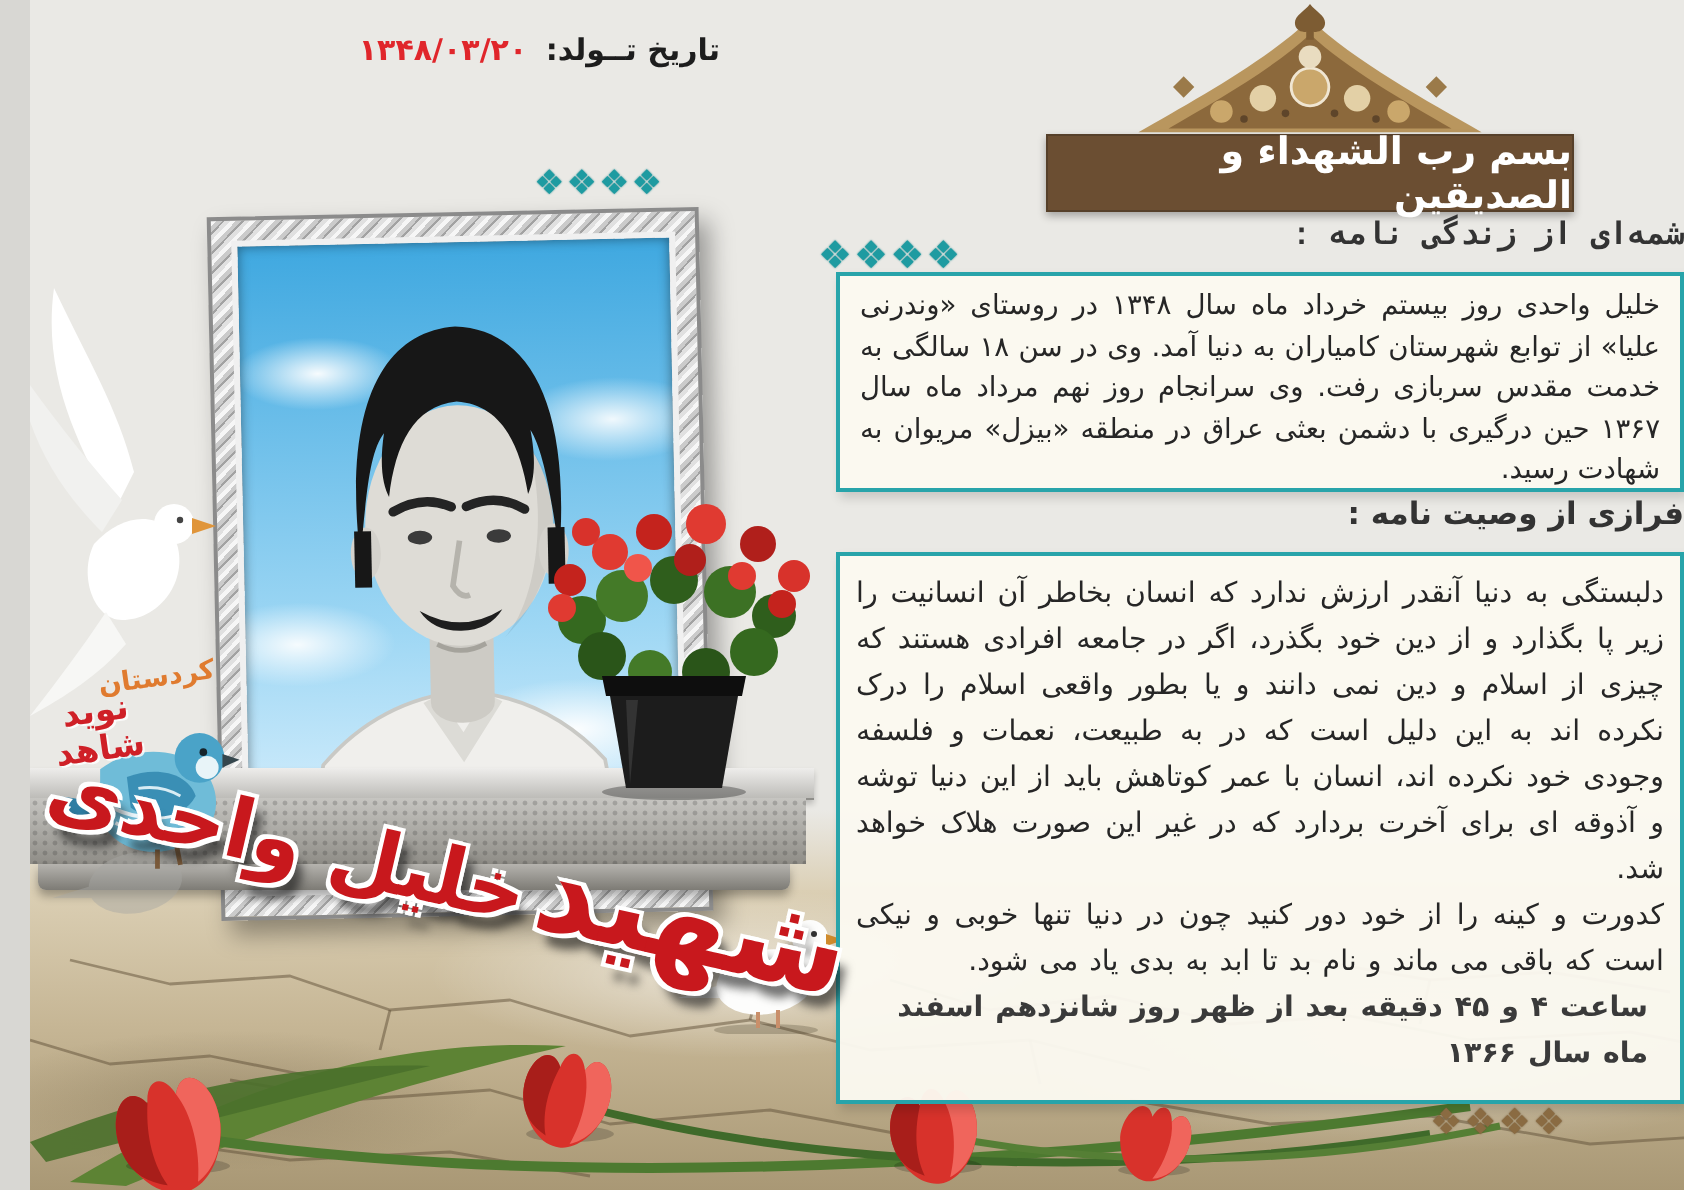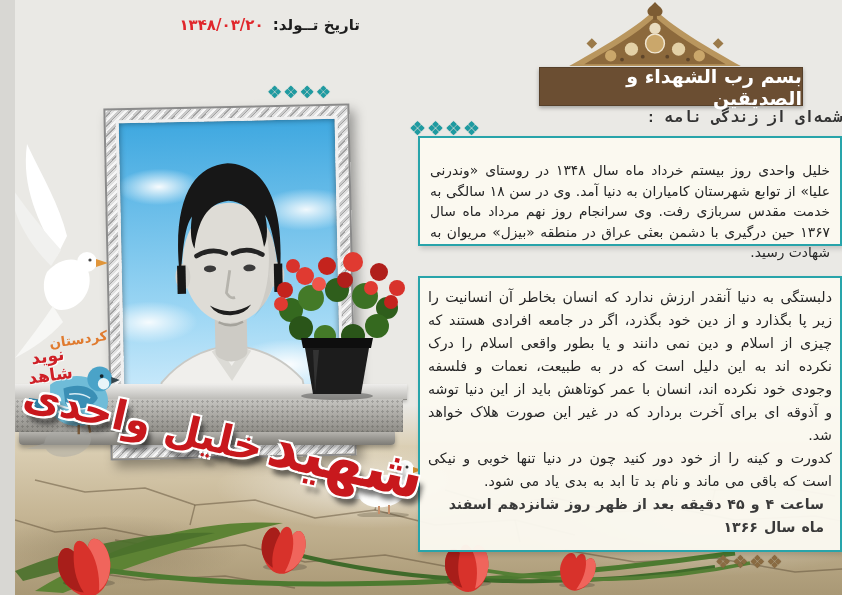--- a/index.html
+++ b/index.html
@@ -73,33 +73,33 @@
   
   .calligraphy{left:72px;top:366px;width:345px;z-index:8;transform:rotate(13deg);
     transform-origin:left center;direction:rtl;white-space:nowrap;text-align:center;
     font-weight:bold;color:#c8181d;
     text-shadow:-2px -2px 0 #fff,2px -2px 0 #fff,-2px 2px 0 #fff,2px 2px 0 #fff,6px 7px 5px rgba(20,20,20,.6);}
   .cal-title{font-size:60px;}
   .cal-name{font-size:41px;padding-left:6px;}
 
   
   .crown{left:545px;top:2px;z-index:6;}
-  .banner{left:524px;top:67px;width:262px;height:37px;z-index:6;
+  .banner{left:508px;top:67px;width:262px;height:37px;z-index:6;
     background:#6b4e32;border:1px solid #56402a;display:flex;align-items:center;justify-content:center;
     color:#fff;font-size:19px;font-weight:bold;direction:rtl;
     box-shadow:0 2px 4px rgba(0,0,0,.3);}
   .section-heading{right:15px;z-index:6;direction:rtl;
     font-size:15.5px;font-weight:bold;color:#333;}
   .h-bio{top:108px;font-family:Liberation Mono, monospace;}
   .h-will{top:248px;}
   .text-box{left:403px;width:424px;box-sizing:border-box;z-index:6;direction:rtl;
     background:rgba(251,249,240,.96);border:2px solid #28a4aa;color:#262626;
     text-align:justify;box-shadow:2px 3px 5px rgba(0,0,0,.15);}
   .text-box p{margin:0;}
-  .bio-box{top:136px;height:110px;font-size:13.8px;line-height:20.5px;padding:22px 10px;}
+  .bio-box{top:136px;height:110px;font-size:13.8px;line-height:20.5px;padding:5px 10px;}
   .will-box{top:276px;height:276px;font-size:14.2px;line-height:23px;padding:8px 8px;word-spacing:1px;}
   .tribute{position:absolute;left:10px;bottom:5px;color:#e0262b;font-weight:bold;
     font-size:12.5px;direction:rtl;}
   .will-date{margin-top:3px;text-align:right;padding-right:8px;font-weight:bold;color:#3a3a3a;}
 </style>
 </head>
 <body>
 
 <div class="poster">
 
@@ -290,20 +290,21 @@
   <div class="abs banner">
     <span>بسم رب الشهداء و الصدیقین</span>
   </div>
 
   <div class="abs section-heading h-bio">شمه‌ای از زندگی نامه :</div>
   <div class="abs text-box bio-box">
     <p>خلیل واحدی روز بیستم خرداد ماه سال ۱۳۴۸ در روستای «وندرنی علیا» از توابع شهرستان کامیاران به دنیا آمد. وی در سن ۱۸ سالگی به خدمت مقدس سربازی رفت. وی سرانجام روز نهم مرداد ماه سال ۱۳۶۷ حین درگیری با دشمن بعثی عراق در منطقه «بیزل» مریوان به شهادت رسید.</p>
   </div>
   <div class="abs diamonds teal d-bio">❖❖❖❖</div>
 
+  <div class="abs section-heading h-will">فرازی از وصیت نامه :</div>
   <div class="abs text-box will-box">
     <p>دلبستگی به دنیا آنقدر ارزش ندارد که انسان بخاطر آن انسانیت را زیر پا بگذارد و از دین خود بگذرد، اگر در جامعه افرادی هستند که چیزی از اسلام و دین نمی دانند و یا بطور واقعی اسلام را درک نکرده اند به این دلیل است که در به طبیعت، نعمات و فلسفه وجودی خود نکرده اند، انسان با عمر کوتاهش باید از این دنیا توشه و آذوقه ای برای آخرت بردارد که در غیر این صورت هلاک خواهد شد.</p>
     <p>کدورت و کینه را از خود دور کنید چون در دنیا تنها خوبی و نیکی است که باقی می ماند و نام بد تا ابد به بدی یاد می شود.</p>
     <p class="will-date">ساعت ۴ و ۴۵ دقیقه بعد از ظهر روز شانزدهم اسفند ماه سال ۱۳۶۶</p>
   </div>
 
   <div class="abs diamonds d-bottom">❖❖❖❖</div>
 
 </div>
 

